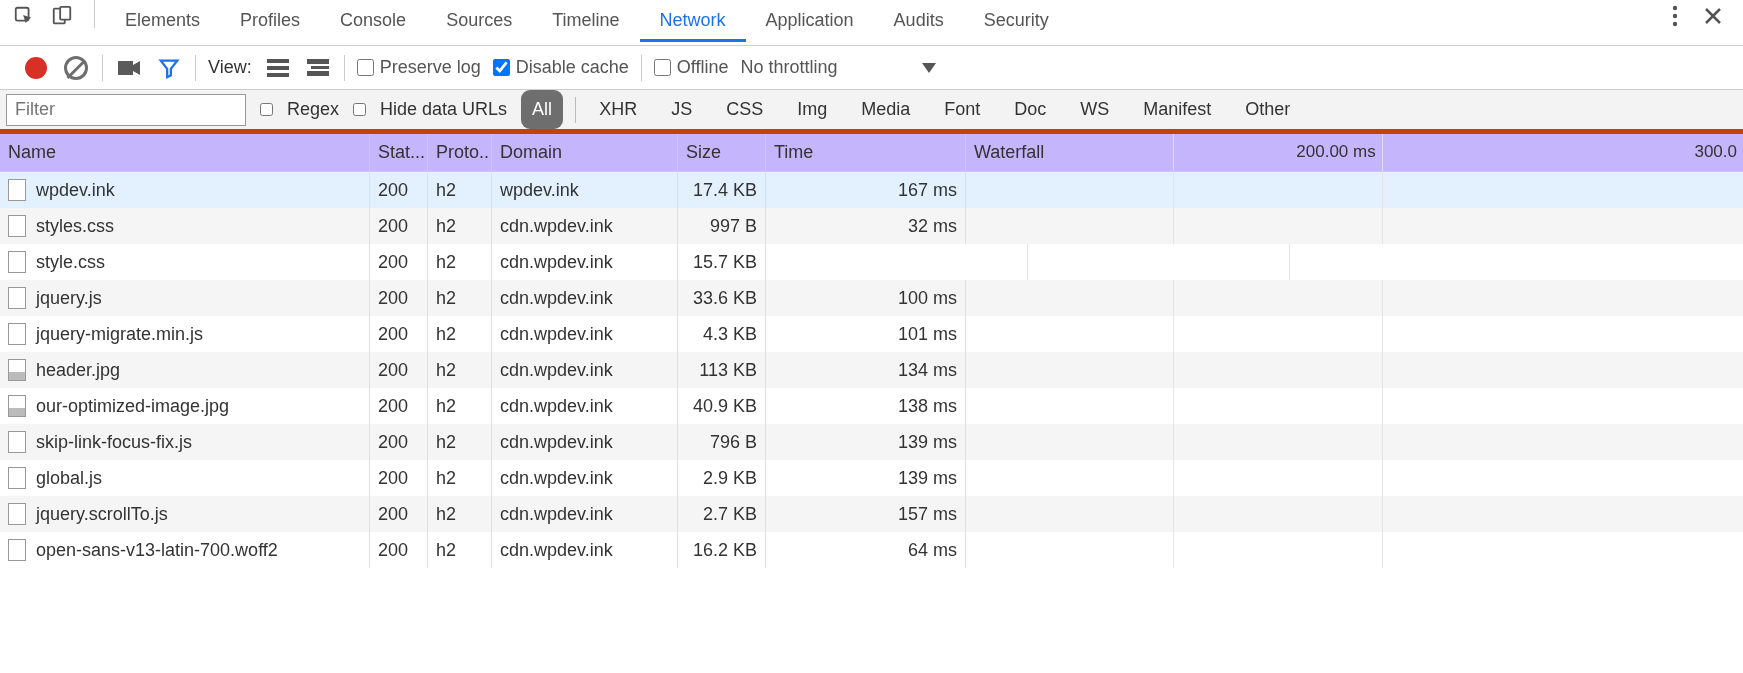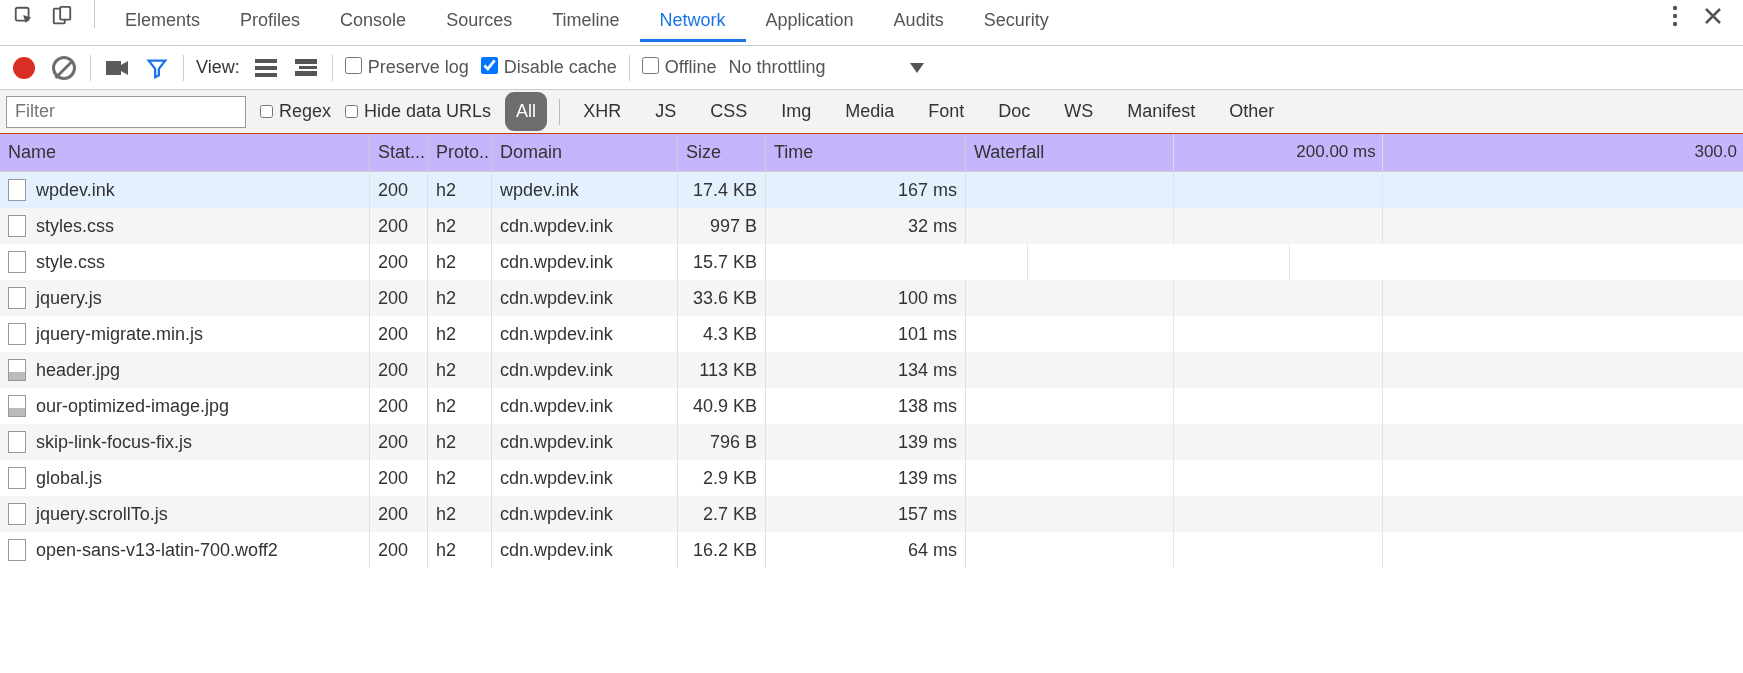--- a/index.html
+++ b/index.html
@@ -47,38 +47,39 @@
   color: #1a73e8;
   border-bottom: 3px solid #1a73e8;
 }
 .tabbar .spacer { flex: 1; }
 
 .toolbar {
   display: flex;
   align-items: center;
   height: 44px;
   border-bottom: 1px solid #ccc;
-  padding: 0 10px;
+  padding: 0 22px;
   gap: 12px;
 }
 .toolbar .icon-btn {
   width: 28px;
   height: 28px;
   display: flex;
   align-items: center;
   justify-content: center;
   cursor: pointer;
 }
 .toolbar .vdiv {
   width: 1px;
   height: 26px;
   background: #ccc;
 }
 .toolbar label {
   display: flex;
+  align-items: center;
   gap: 6px;
   color: #555;
 }
 .toolbar input[type="checkbox"] {
   width: 17px;
   height: 17px;
 }
 .toolbar .throttle {
   display: flex;
   align-items: center;
@@ -96,33 +97,33 @@
   top: 9px; left: -3px; transform: rotate(-45deg);
 }
 .funnel { color: #1a73e8; }
 .view-list-icon, .view-large-icon { color: #555; }
 
 .filterbar {
   display: flex;
   align-items: center;
   height: 44px;
   background: #f3f3f3;
-  border-bottom: 1px solid #c2410c;
+  border-bottom: 5px solid #c2410c;
   padding: 0 6px;
   gap: 14px;
 }
 .filterbar input.filter {
   width: 240px;
   height: 32px;
   padding: 2px 8px;
   border: 1px solid #999;
   font-size: 18px;
   background: #fff;
 }
-.filterbar label { display: flex; align-items: center; gap: 6px; color: #333; }
+.filterbar label { display: flex; align-items: center; gap: 14px; color: #333; }
 .filterbar .vdiv { width: 1px; height: 26px; background: #bbb; }
 .filterbar .pill {
   padding: 9px 11px;
   border-radius: 9px;
   color: #333;
   cursor: pointer;
 }
 .filterbar .pill.active {
   background: #6e6e6e;
   color: #fff;

